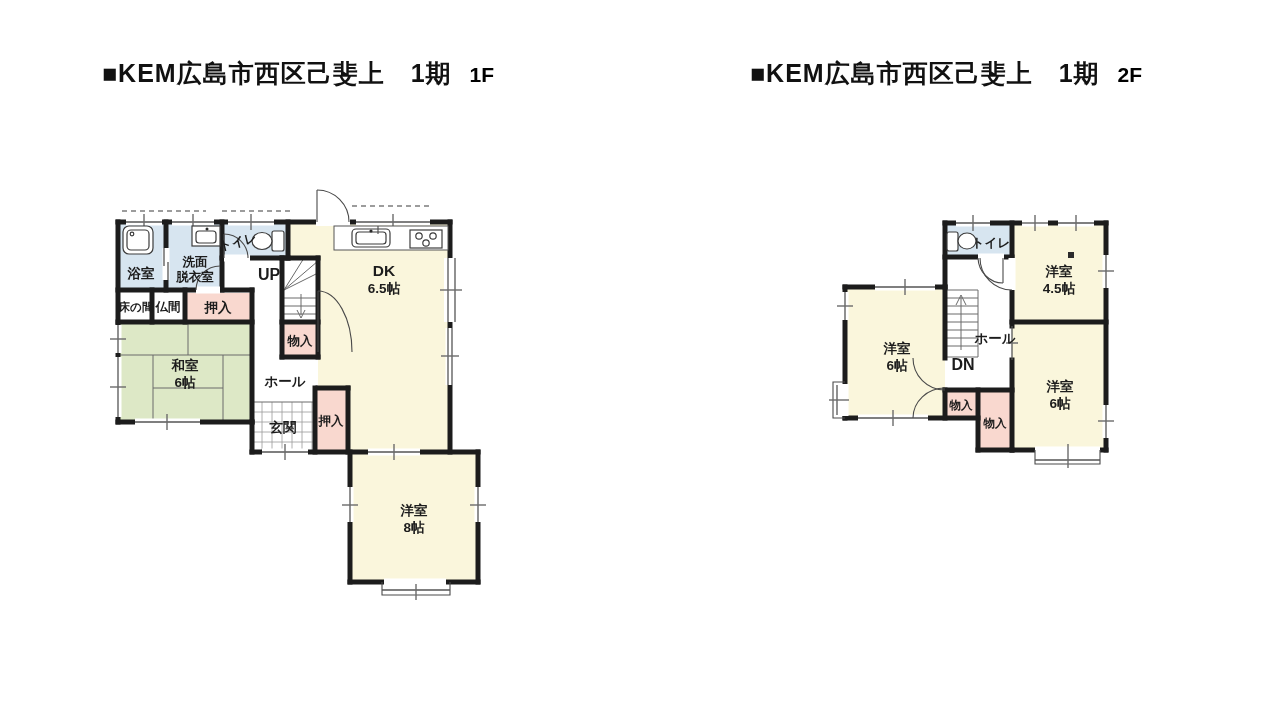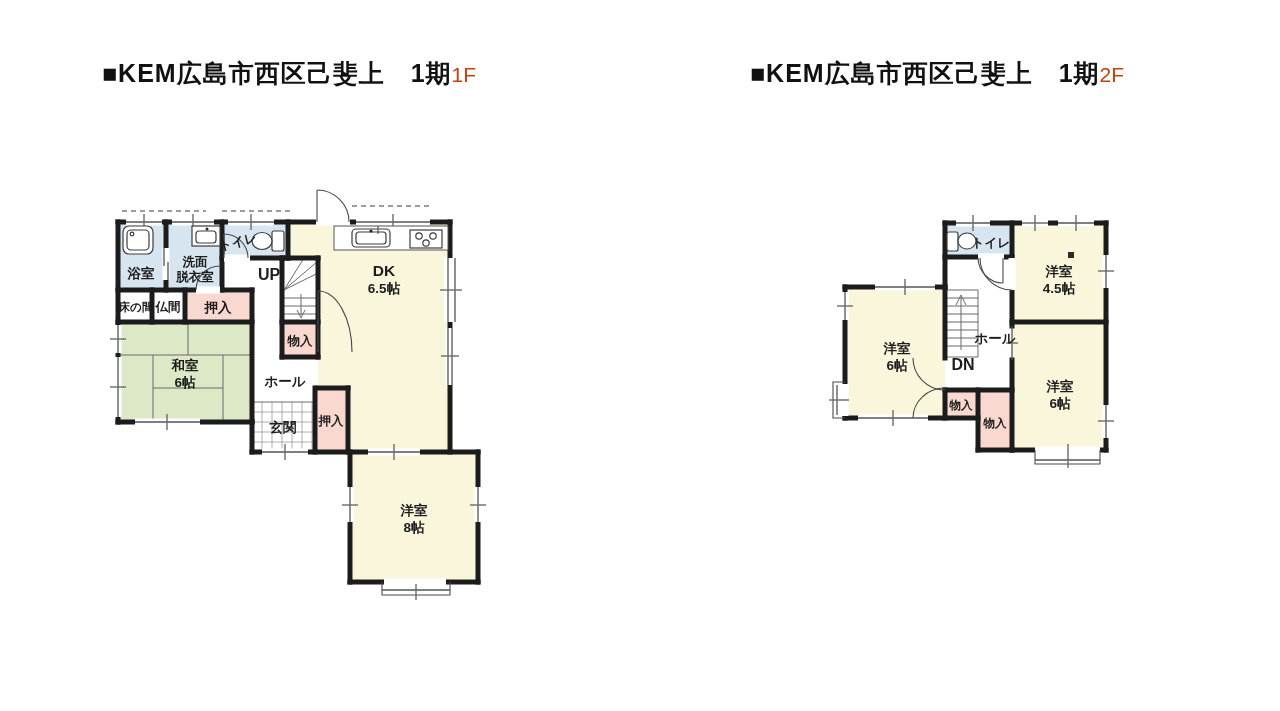--- a/index.html
+++ b/index.html
@@ -1,20 +1,20 @@
 <!DOCTYPE html>
 <html style="--wall: #1c1c1c; --room-yellow: #FAF6DC; --room-green: #DDE8C6; --room-pink: #F9D8CF; --room-blue: #D7E5F0; --text: #1c1c1c;"><head>
 <meta charset="utf-8">
 <style>
   html,body{margin:0;padding:0;background:#ffffff;}
   body{width:1280px;height:711px;position:relative;overflow:hidden;
        font-family:"Liberation Sans",sans-serif;}
   .title{position:absolute;top:57px;white-space:nowrap;color:#111;}
   .t-main{font-size:25px;font-weight:700;letter-spacing:1px;margin-top:32px;}
-  .t-floor{font-size:21px;font-weight:400;color:#c2410c;}
+  .t-floor{font-size:21px;font-weight:700;margin-left:18px;color:#000000;}
   svg{position:absolute;left:0;top:0;}
   .wall{stroke:var(--wall,#1c1c1c);stroke-width:5;fill:none;stroke-linecap:square;}
   .yellow{fill:var(--room-yellow,#FAF6DC);}
   .green{fill:var(--room-green,#DDE8C6);}
   .pink{fill:var(--room-pink,#F9D8CF);}
   .blue{fill:var(--room-blue,#D7E5F0);}
   .thin{stroke:#6a6a6a;stroke-width:1;fill:none;}
   .grid{stroke:#9a9a9a;stroke-width:0.8;fill:none;}
   .win{fill:#ffffff;stroke:none;}
   .winline{stroke:#555;stroke-width:1.3;fill:none;}

